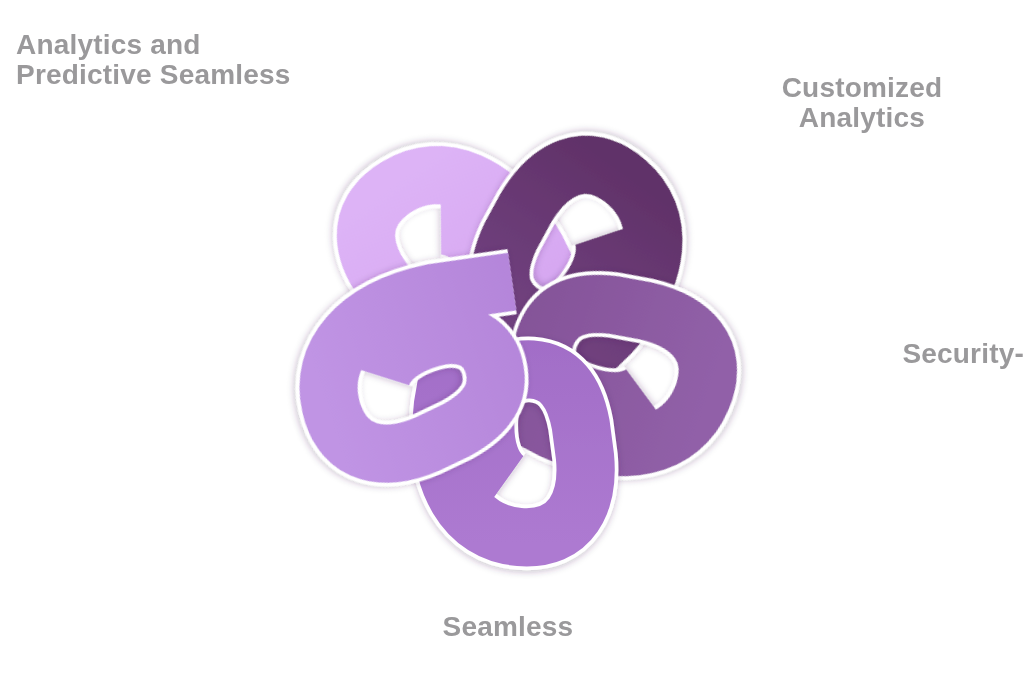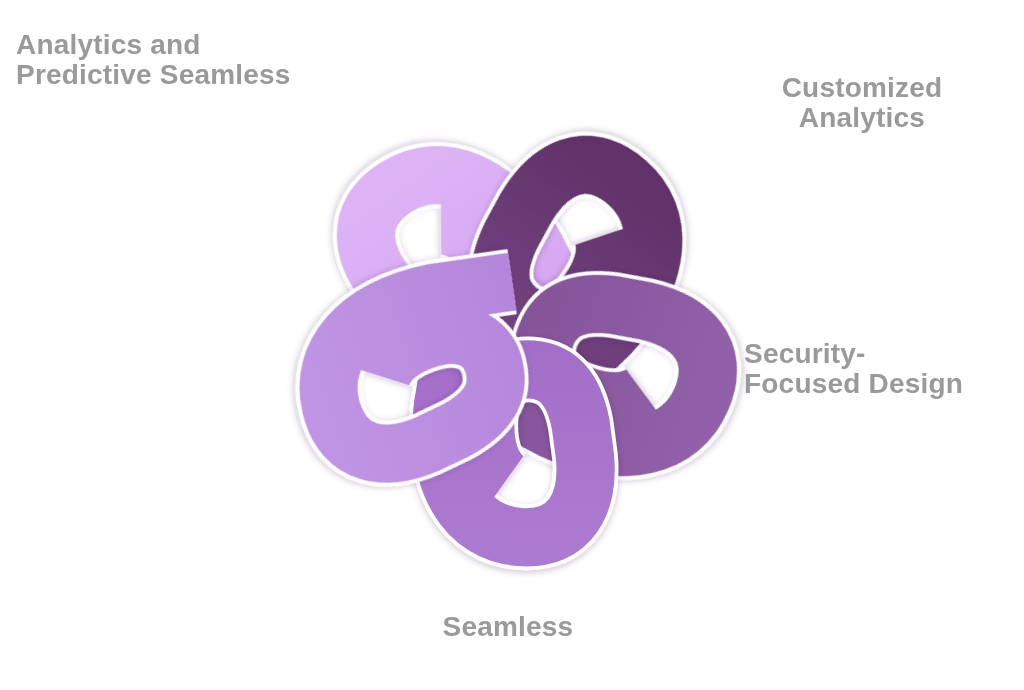--- a/index.html
+++ b/index.html
@@ -16,21 +16,21 @@
     font-weight:700;
     font-size:28px;
     line-height:30px;
     letter-spacing:0.2px;
     color:#9a999b;
     white-space:nowrap;
   }
   .lbl span{display:block;}
   .lbl-analytics{left:16px;top:30px;width:301px;text-align:left;}
   .lbl-customized{left:712px;top:46px;width:300px;text-align:center;margin-top:27px;}
-  .lbl-security{left:744px;top:339px;width:245px;text-align:left;}
+  .lbl-security{left:779px;top:339px;width:245px;text-align:right;}
   .lbl-lifecycle{left:0;top:357px;width:234px;text-align:right;}
   .lbl-seamless{left:357px;top:612px;width:302px;text-align:center;}
   .casing{fill:none;stroke-width:62;stroke-linecap:butt;stroke-linejoin:round;}
   .ribbon{fill:none;stroke-width:55;stroke-linecap:butt;stroke-linejoin:round;}
 </style>
 </head>
 <body>
 
 <div class="stage">
 
@@ -104,21 +104,20 @@
     <span>Predictive Seamless</span>
   </div>
 
   <div class="lbl lbl-customized">
     <span>Customized</span>
     <span>Analytics</span>
   </div>
 
   <div class="lbl lbl-security">
     <span>Security-</span>
-    <span>Focused Design</span>
   </div>
 
 
   <div class="lbl lbl-seamless">
     <span>Seamless</span>
   </div>
 
 </div>
 
 </body></html>

